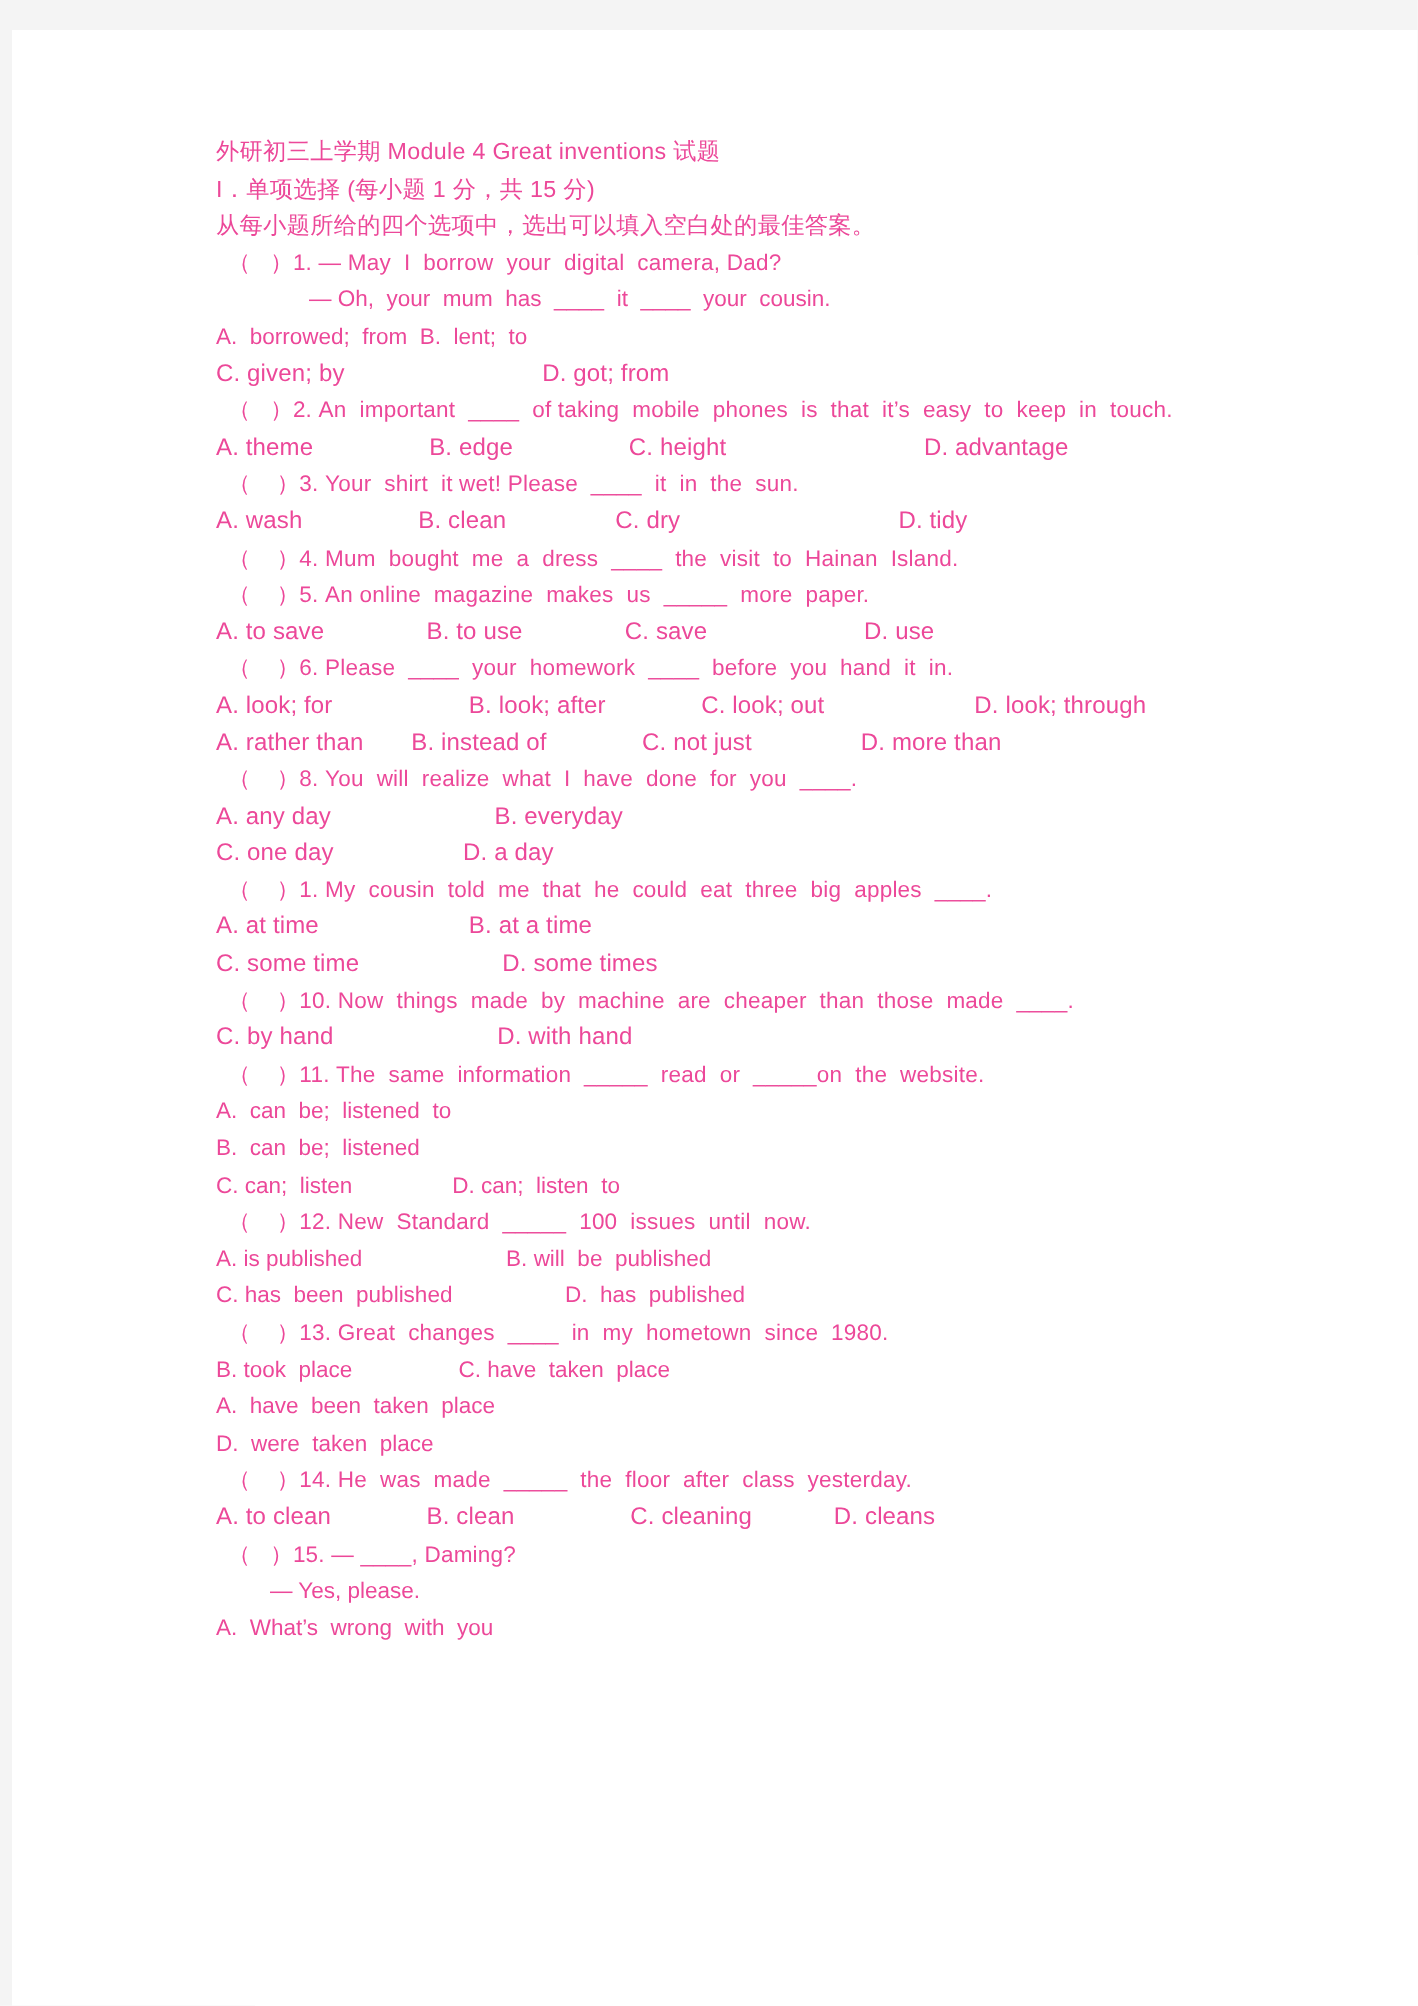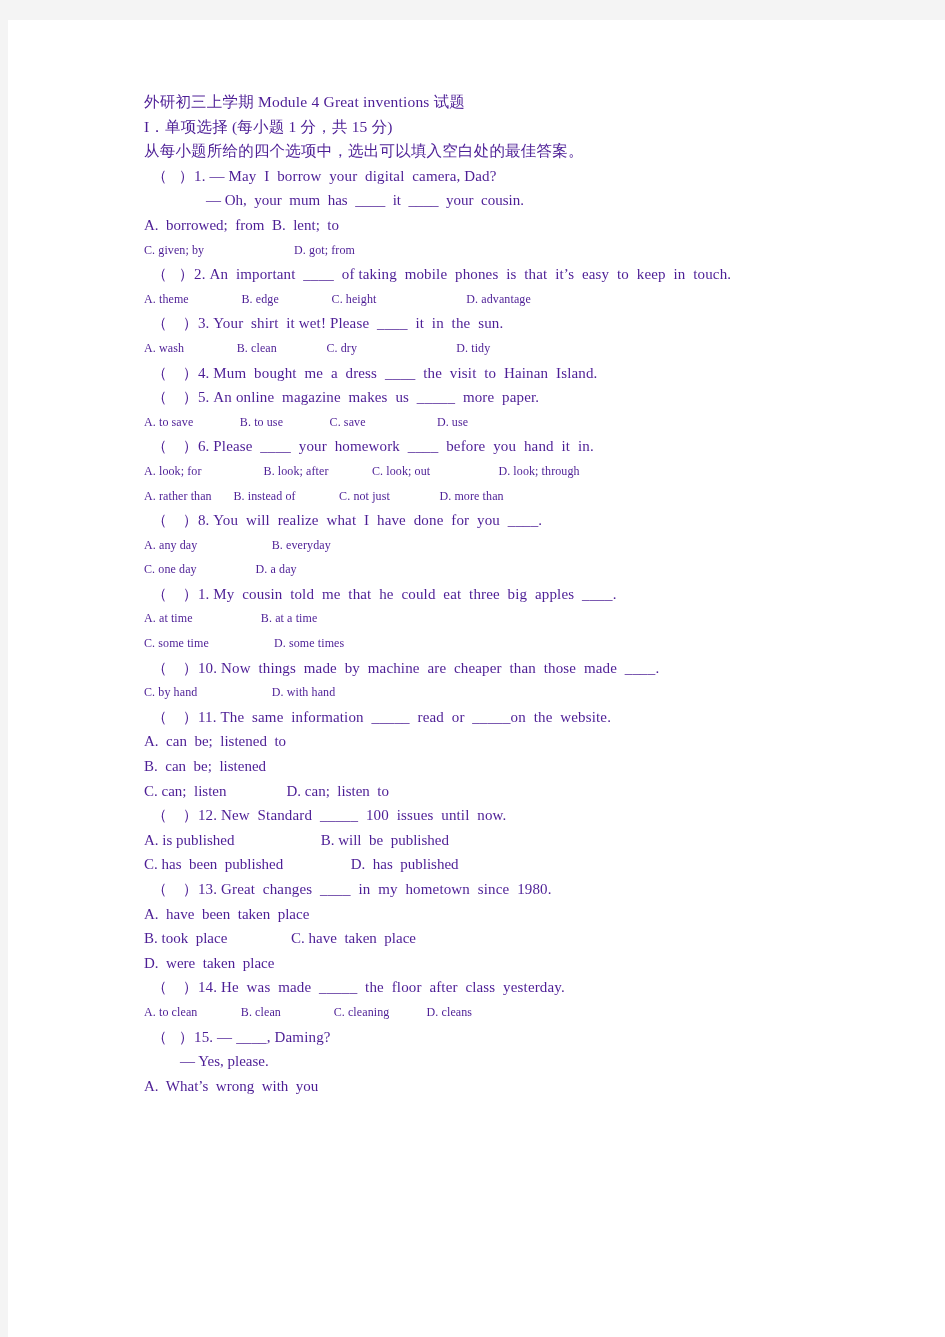--- a/index.html
+++ b/index.html
@@ -22,25 +22,25 @@
     background: #ffffff;
   }
   .doc-body {
     position: absolute;
     left: 136px;
     top: 70px;
     width: 700px;
   }
   
   .ln {
-    color: #4c1d95;
+    color: #ec4899;
     white-space: pre;
     line-height: 24.6px;
     height: 24.6px;
-    font-family: Liberation Serif, serif;
+    font-family: Liberation Sans, sans-serif;
   }
   
   .ln.big {
     font-size: 15.5px;
     letter-spacing: 0.2px;
   }
   
   .ln.q {
     font-size: 15px;
     padding-left: 8px;
@@ -50,21 +50,21 @@
   .ln.cont {
     font-size: 15px;
     padding-left: 62px;
   }
   .ln.cont2 {
     font-size: 15px;
     padding-left: 36px;
   }
   
   .ln.opt {
-    font-size: 12px;
+    font-size: 16px;
     padding-left: 0px;
     letter-spacing: 0.1px;
   }
   
   .ln.optbig {
     font-size: 15px;
     padding-left: 0px;
   }
 </style>
 </head>
@@ -98,22 +98,22 @@
       <div class="ln q">（    ）10. Now  things  made  by  machine  are  cheaper  than  those  made  ____.</div>
       <div class="ln opt">C. by hand                        D. with hand</div>
       <div class="ln q">（    ）11. The  same  information  _____  read  or  _____on  the  website.</div>
       <div class="ln optbig">A.  can  be;  listened  to</div>
       <div class="ln optbig">B.  can  be;  listened</div>
       <div class="ln optbig">C. can;  listen                D. can;  listen  to</div>
       <div class="ln q">（    ）12. New  Standard  _____  100  issues  until  now.</div>
       <div class="ln optbig">A. is published                       B. will  be  published</div>
       <div class="ln optbig">C. has  been  published                  D.  has  published</div>
       <div class="ln q">（    ）13. Great  changes  ____  in  my  hometown  since  1980.</div>
+      <div class="ln optbig">B. took  place                 C. have  taken  place</div>
       <div class="ln optbig">A.  have  been  taken  place</div>
-      <div class="ln optbig">B. took  place                 C. have  taken  place</div>
       <div class="ln optbig">D.  were  taken  place</div>
       <div class="ln q">（    ）14. He  was  made  _____  the  floor  after  class  yesterday.</div>
       <div class="ln opt">A. to clean              B. clean                 C. cleaning            D. cleans</div>
       <div class="ln q">（   ）15. — ____, Daming?</div>
       <div class="ln cont2">— Yes, please.</div>
       <div class="ln optbig">A.  What’s  wrong  with  you</div>
     </div>
 </div>
 
 </body></html>

